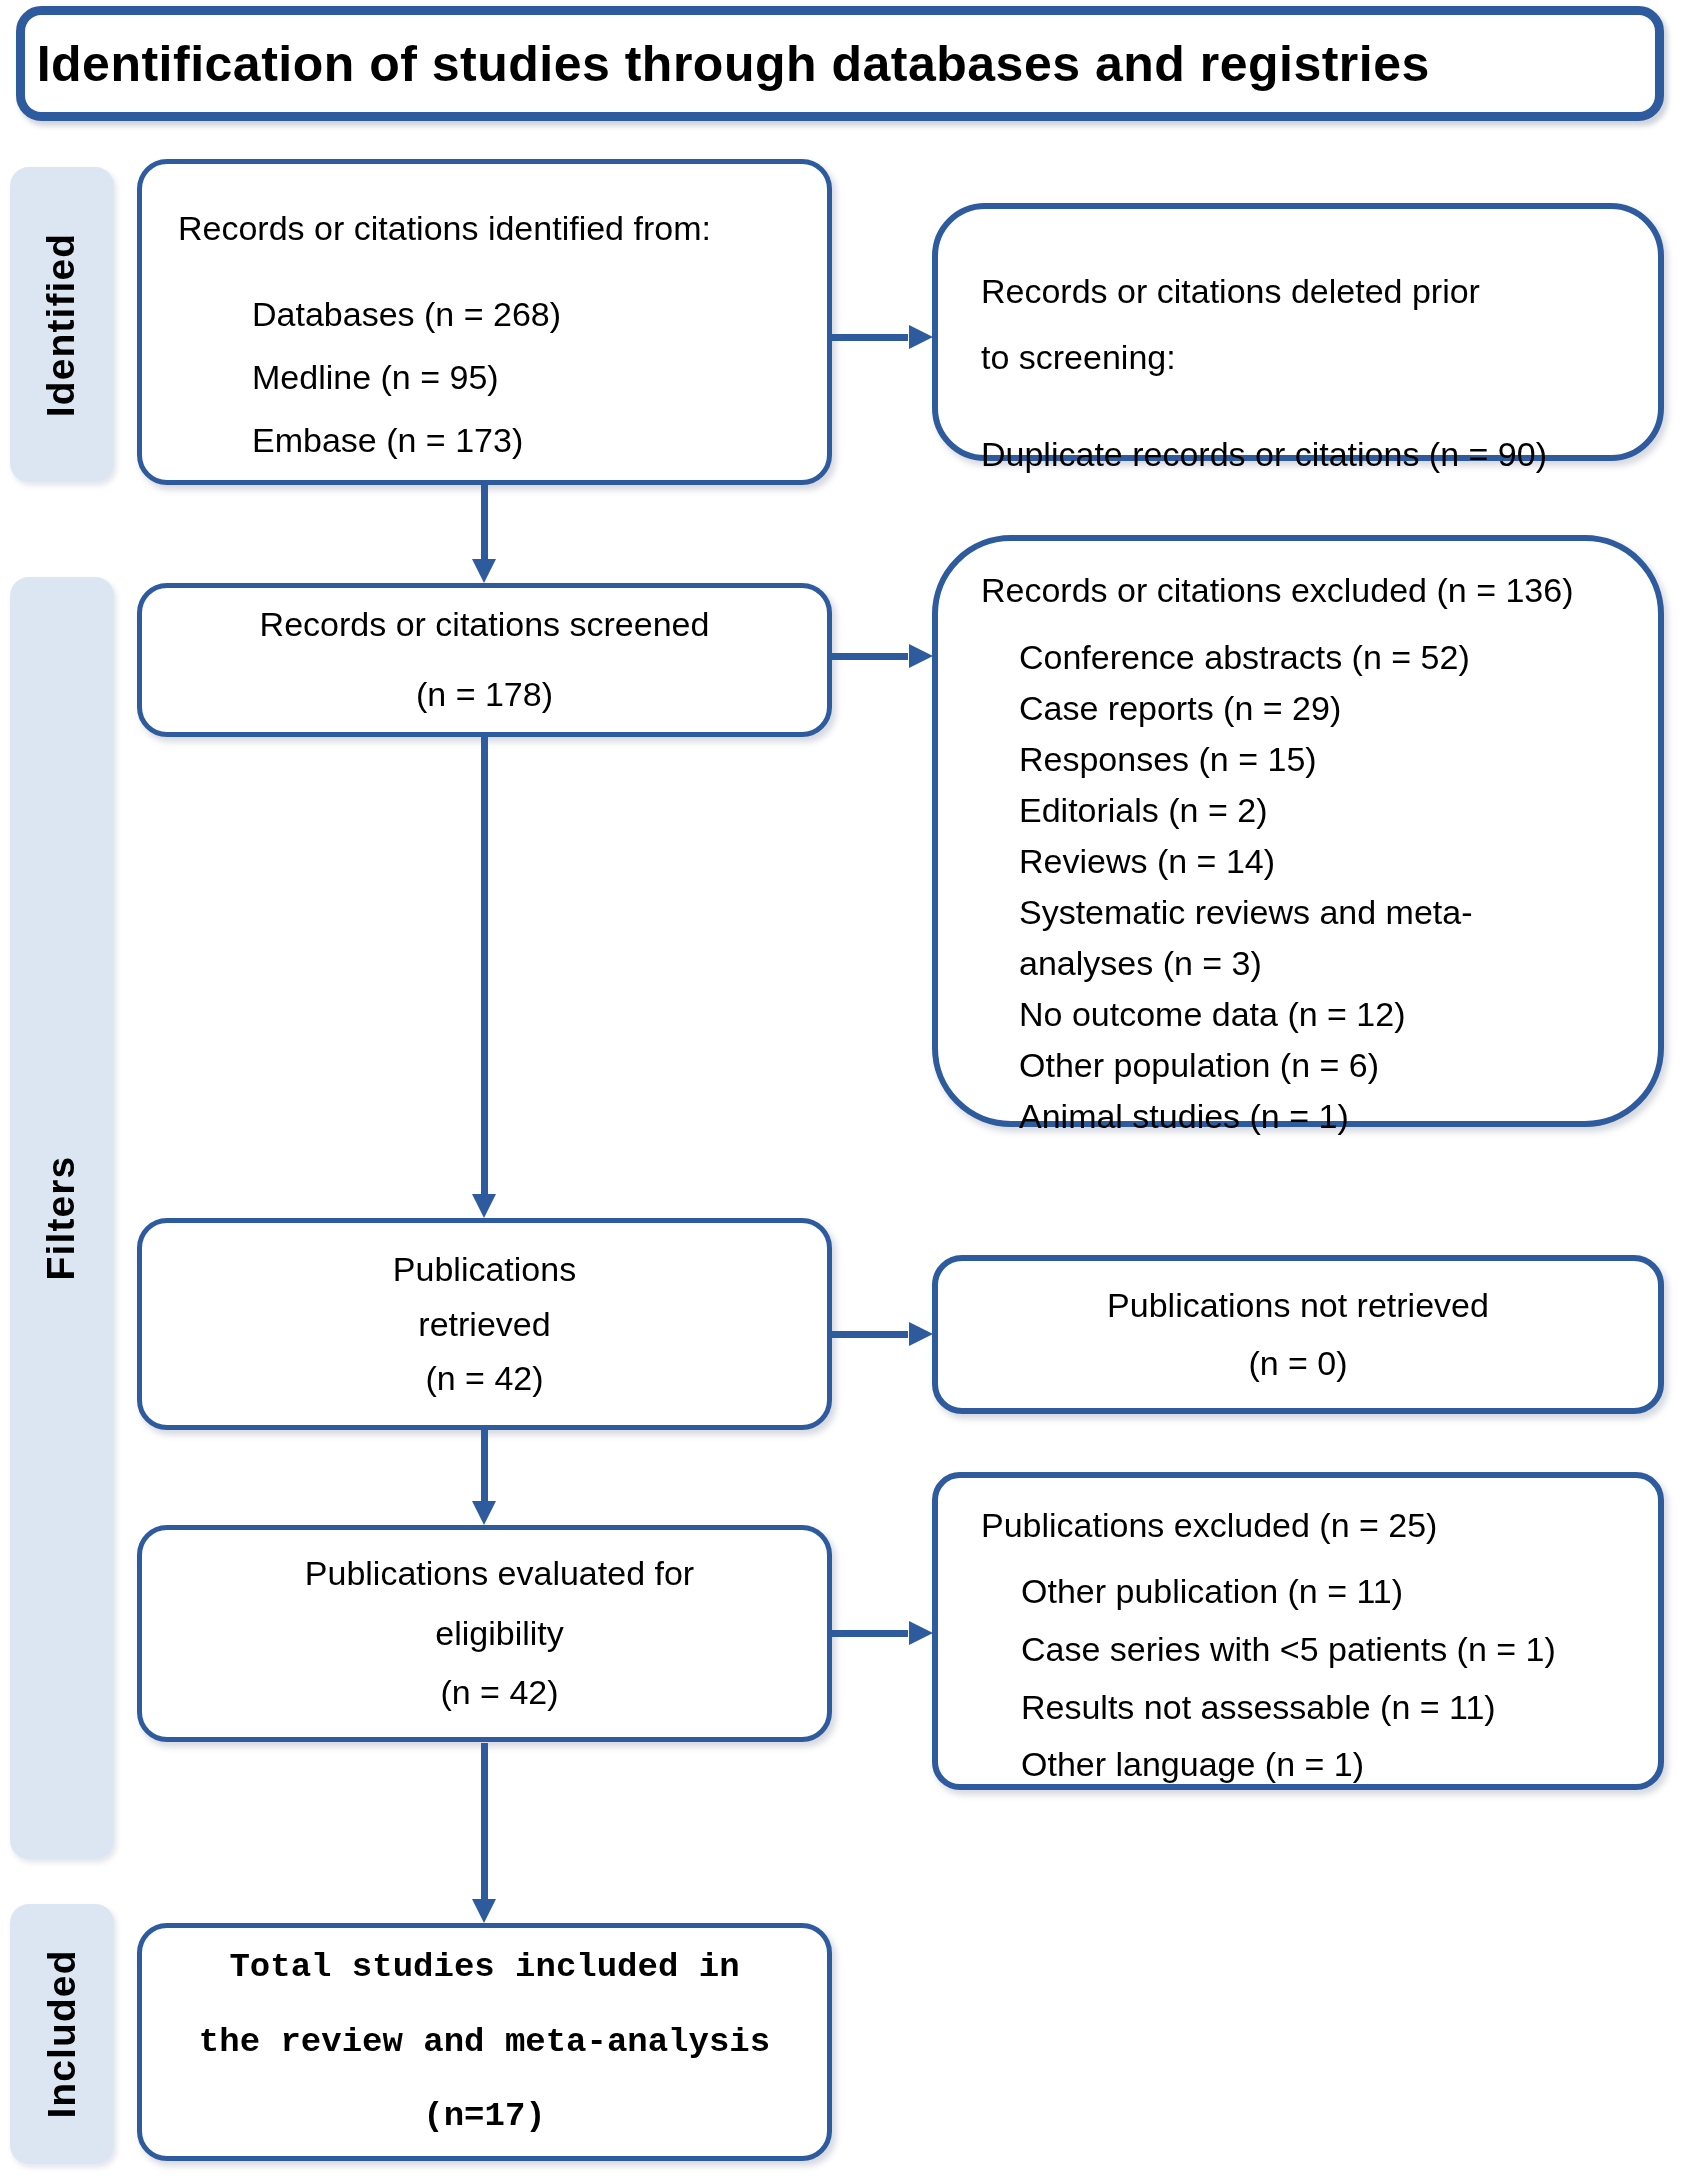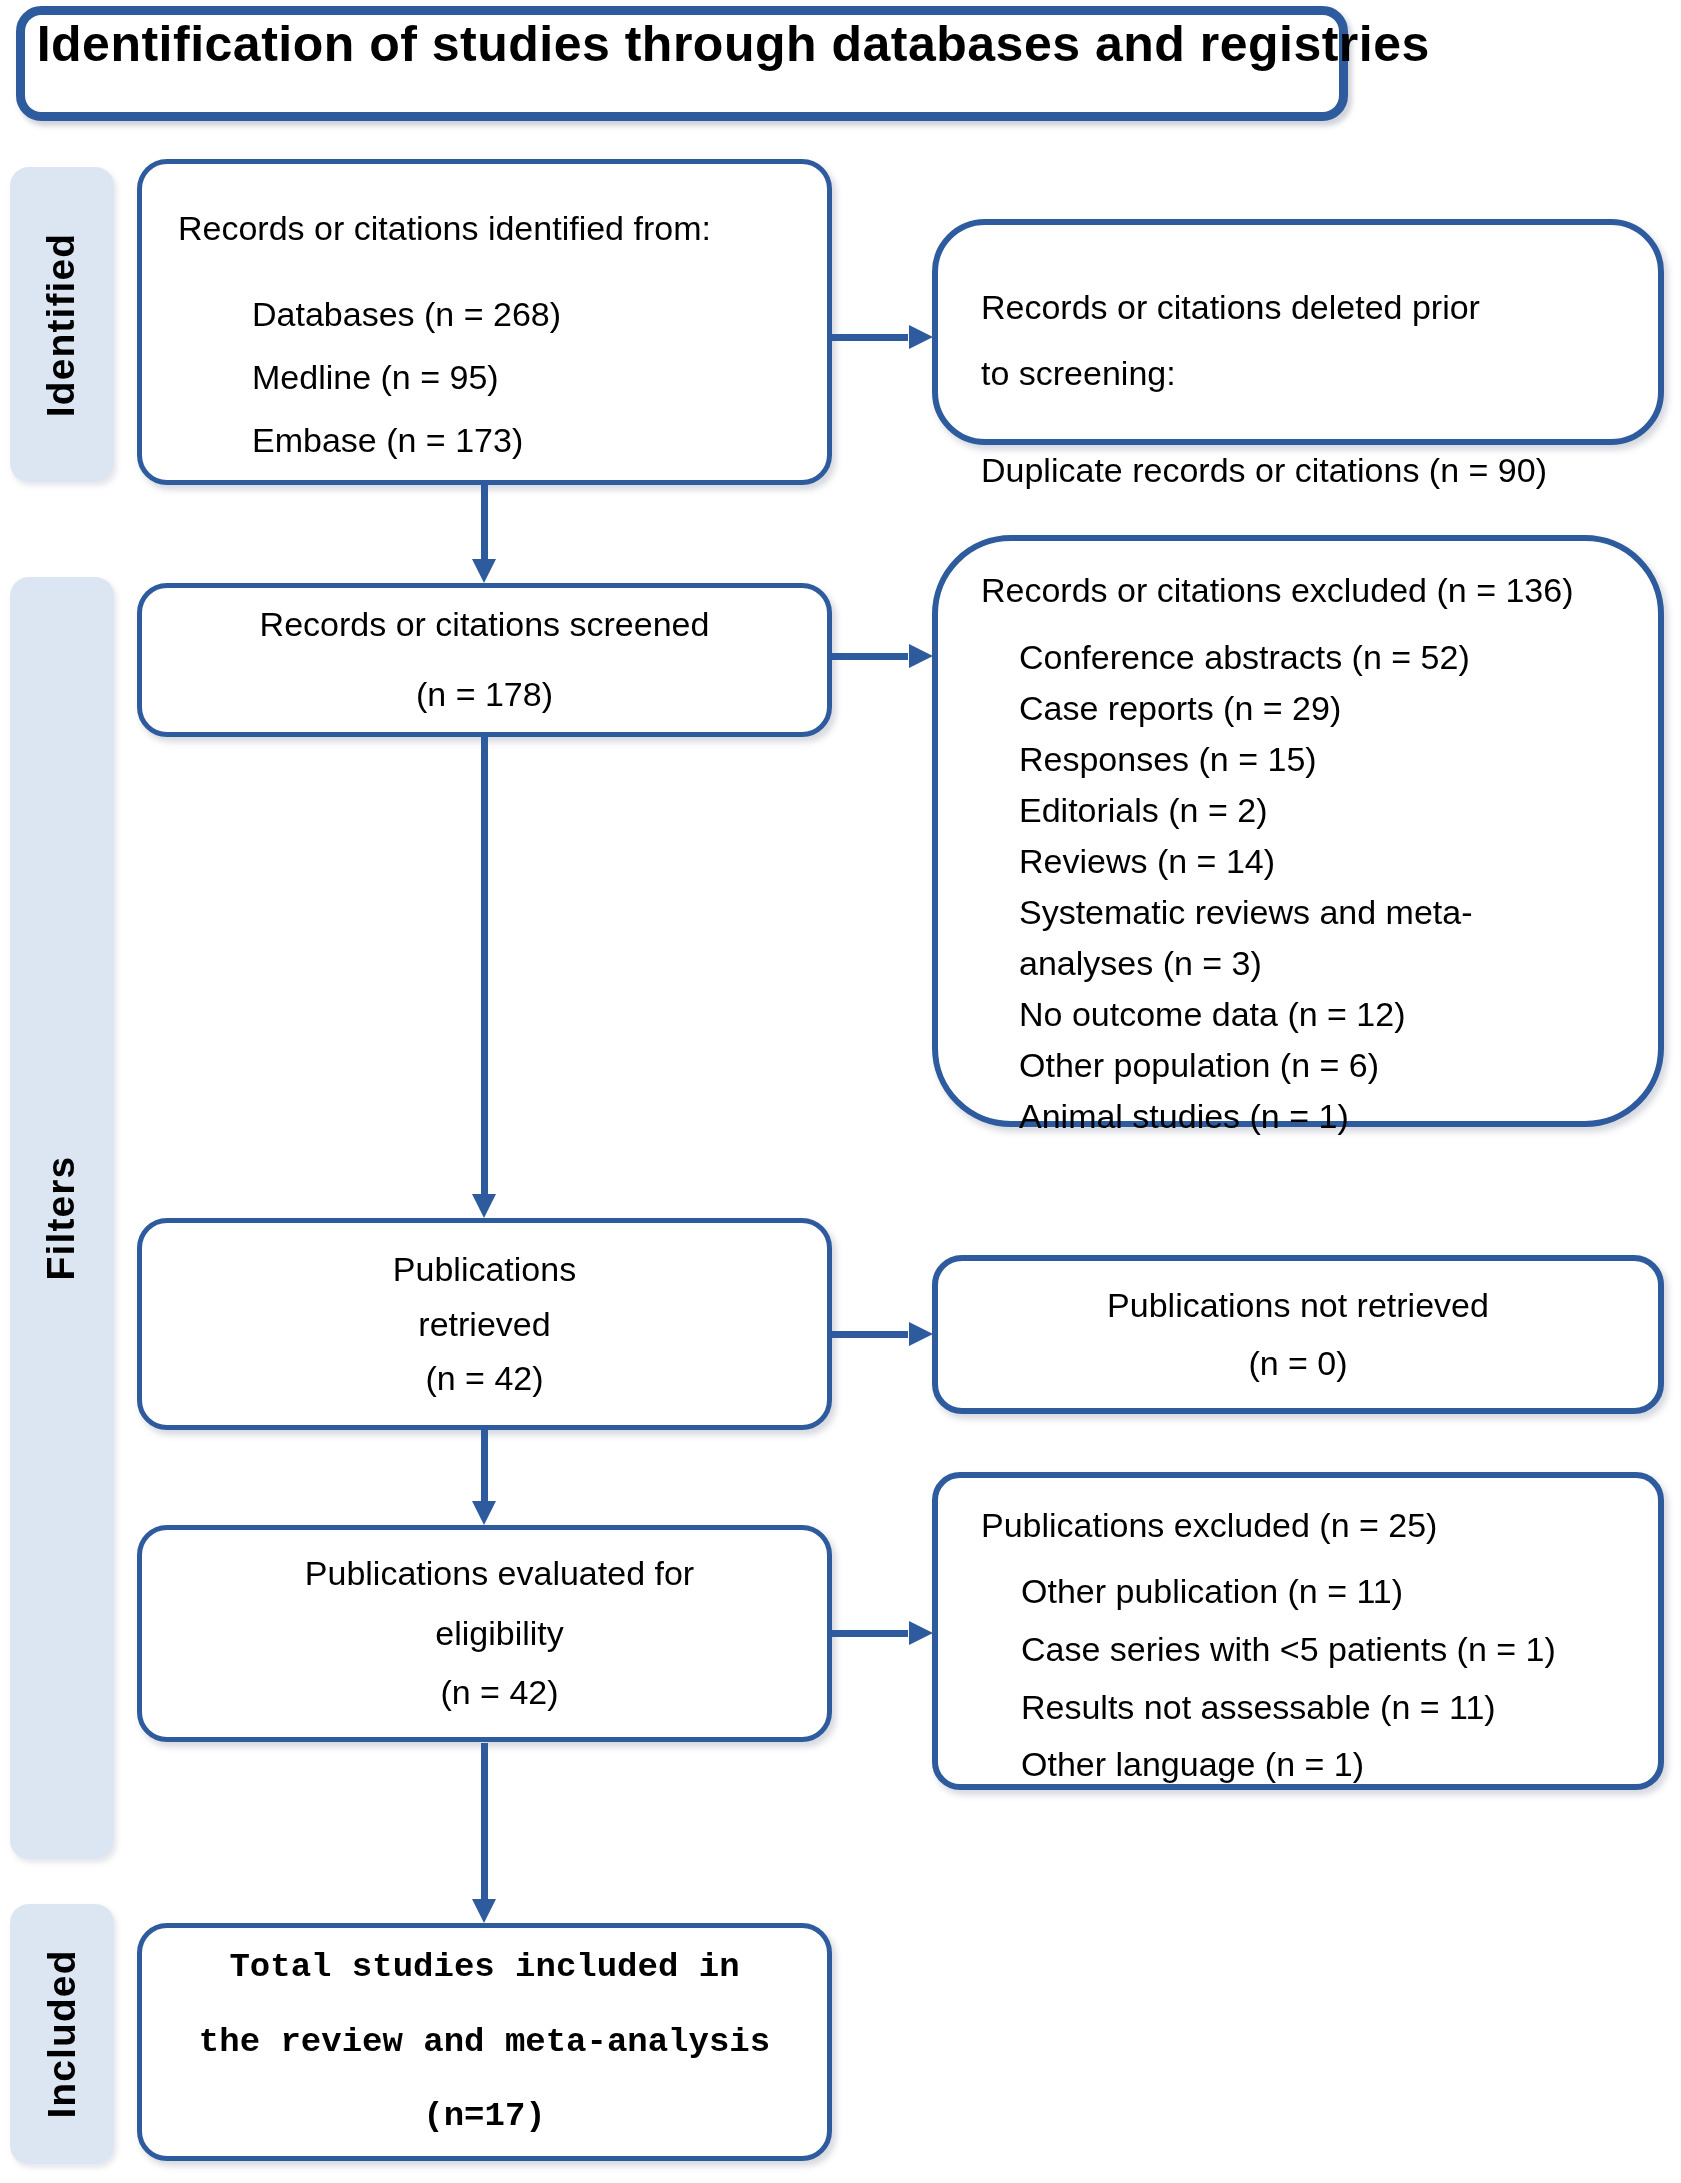--- a/index.html
+++ b/index.html
@@ -6,23 +6,23 @@
     --accent:#2E5B9D;
     --sidebar:#DCE6F3;
     --ink:#000000;
   }
   html,body{margin:0;padding:0;background:#ffffff;}
   body{font-family:"Liberation Sans","DejaVu Sans",sans-serif;color:var(--ink);}
   #canvas{position:relative;width:1682px;height:2183px;background:#ffffff;overflow:hidden;}
 
   
   .title-box{
-    position:absolute;left:16px;top:6.4px;width:1332px;height:115px;
+    position:absolute;left:16px;top:6.4px;width:1648px;height:115px;
     background:#fff;border:9px solid var(--accent);border-radius:25.4px;
-    box-sizing:border-box;display:flex;align-items:flex-start;
+    box-sizing:border-box;display:flex;align-items:center;
     padding-left:11.7px;
     box-shadow:3.7px 4.2px 5.3px rgba(120,128,145,.35);
   }
   .title-box .t{font-size:50px;font-weight:bold;letter-spacing:0.5px;white-space:nowrap;}
 
   
   .stage{
     position:absolute;left:9.5px;width:104px;background:var(--sidebar);
     border-radius:19px;display:flex;align-items:center;justify-content:center;
     box-shadow:2.1px 3.2px 5.3px rgba(120,130,150,.18);
@@ -41,21 +41,21 @@
     box-sizing:border-box;font-size:34px;line-height:1.6;
     box-shadow:3.2px 4.8px 6.4px rgba(110,120,140,.28);
   }
   .left-col{left:137px;width:695px;border-radius:30px;}
   .right-col{left:932px;width:732px;border-width:6.4px;}
 
   #box-identified-from{top:159px;height:326px;padding:42px 16px 0 36px;}
   #box-identified-from .hdr{line-height:1.3;}
   #box-identified-from .items{margin:33px 0 0 74px;line-height:1.85;}
 
-  #box-deleted-prior{top:219px;height:226px;border-radius:53px;padding:49px 16px 8px 43px;line-height:1.95;}
+  #box-deleted-prior{top:203px;height:258px;border-radius:53px;padding:49px 16px 8px 43px;line-height:1.95;}
   #box-deleted-prior .item{margin-top:30px;}
 
   #box-screened{top:583px;height:154px;border-radius:30px;
     display:flex;flex-direction:column;align-items:center;justify-content:center;
     text-align:center;line-height:2.05;}
 
   #box-records-excluded{top:535px;height:592px;border-radius:79px;padding:26.5px 16px 0 43px;line-height:1.35;}
   #box-records-excluded .items{margin:19px 0 0 38px;line-height:1.5;}
 
   #box-retrieved{top:1218px;height:212px;border-radius:30px;

